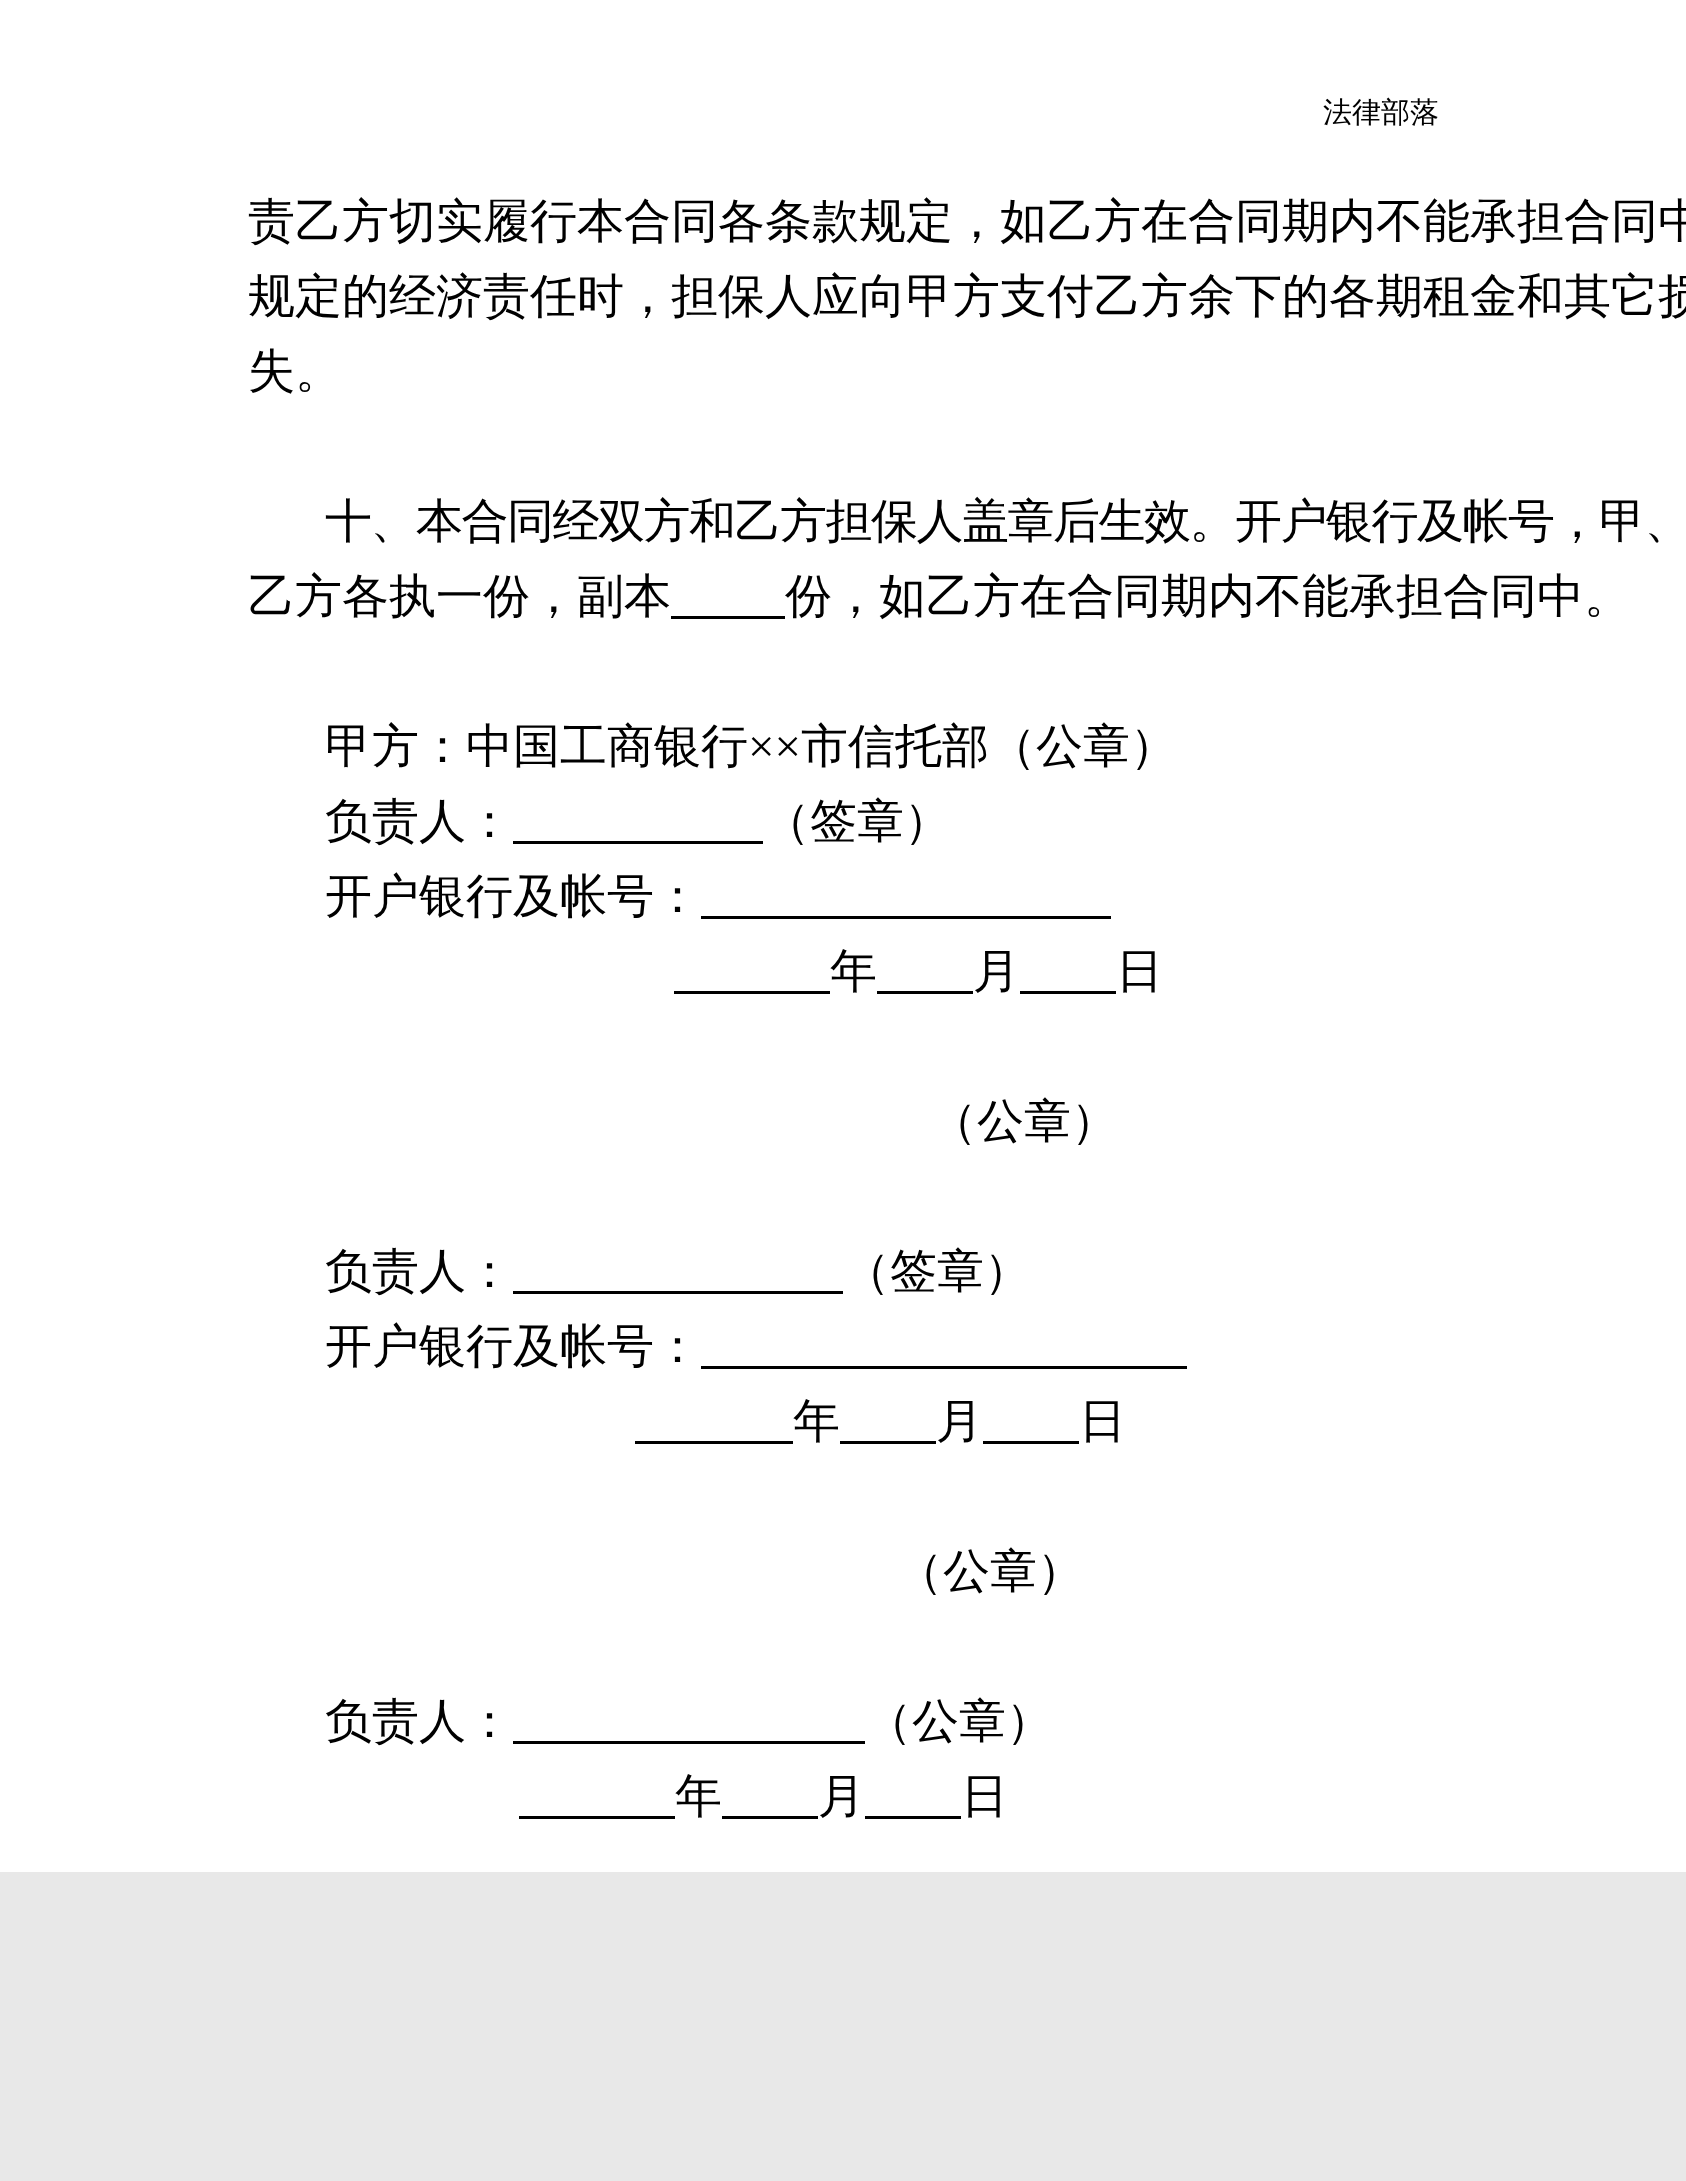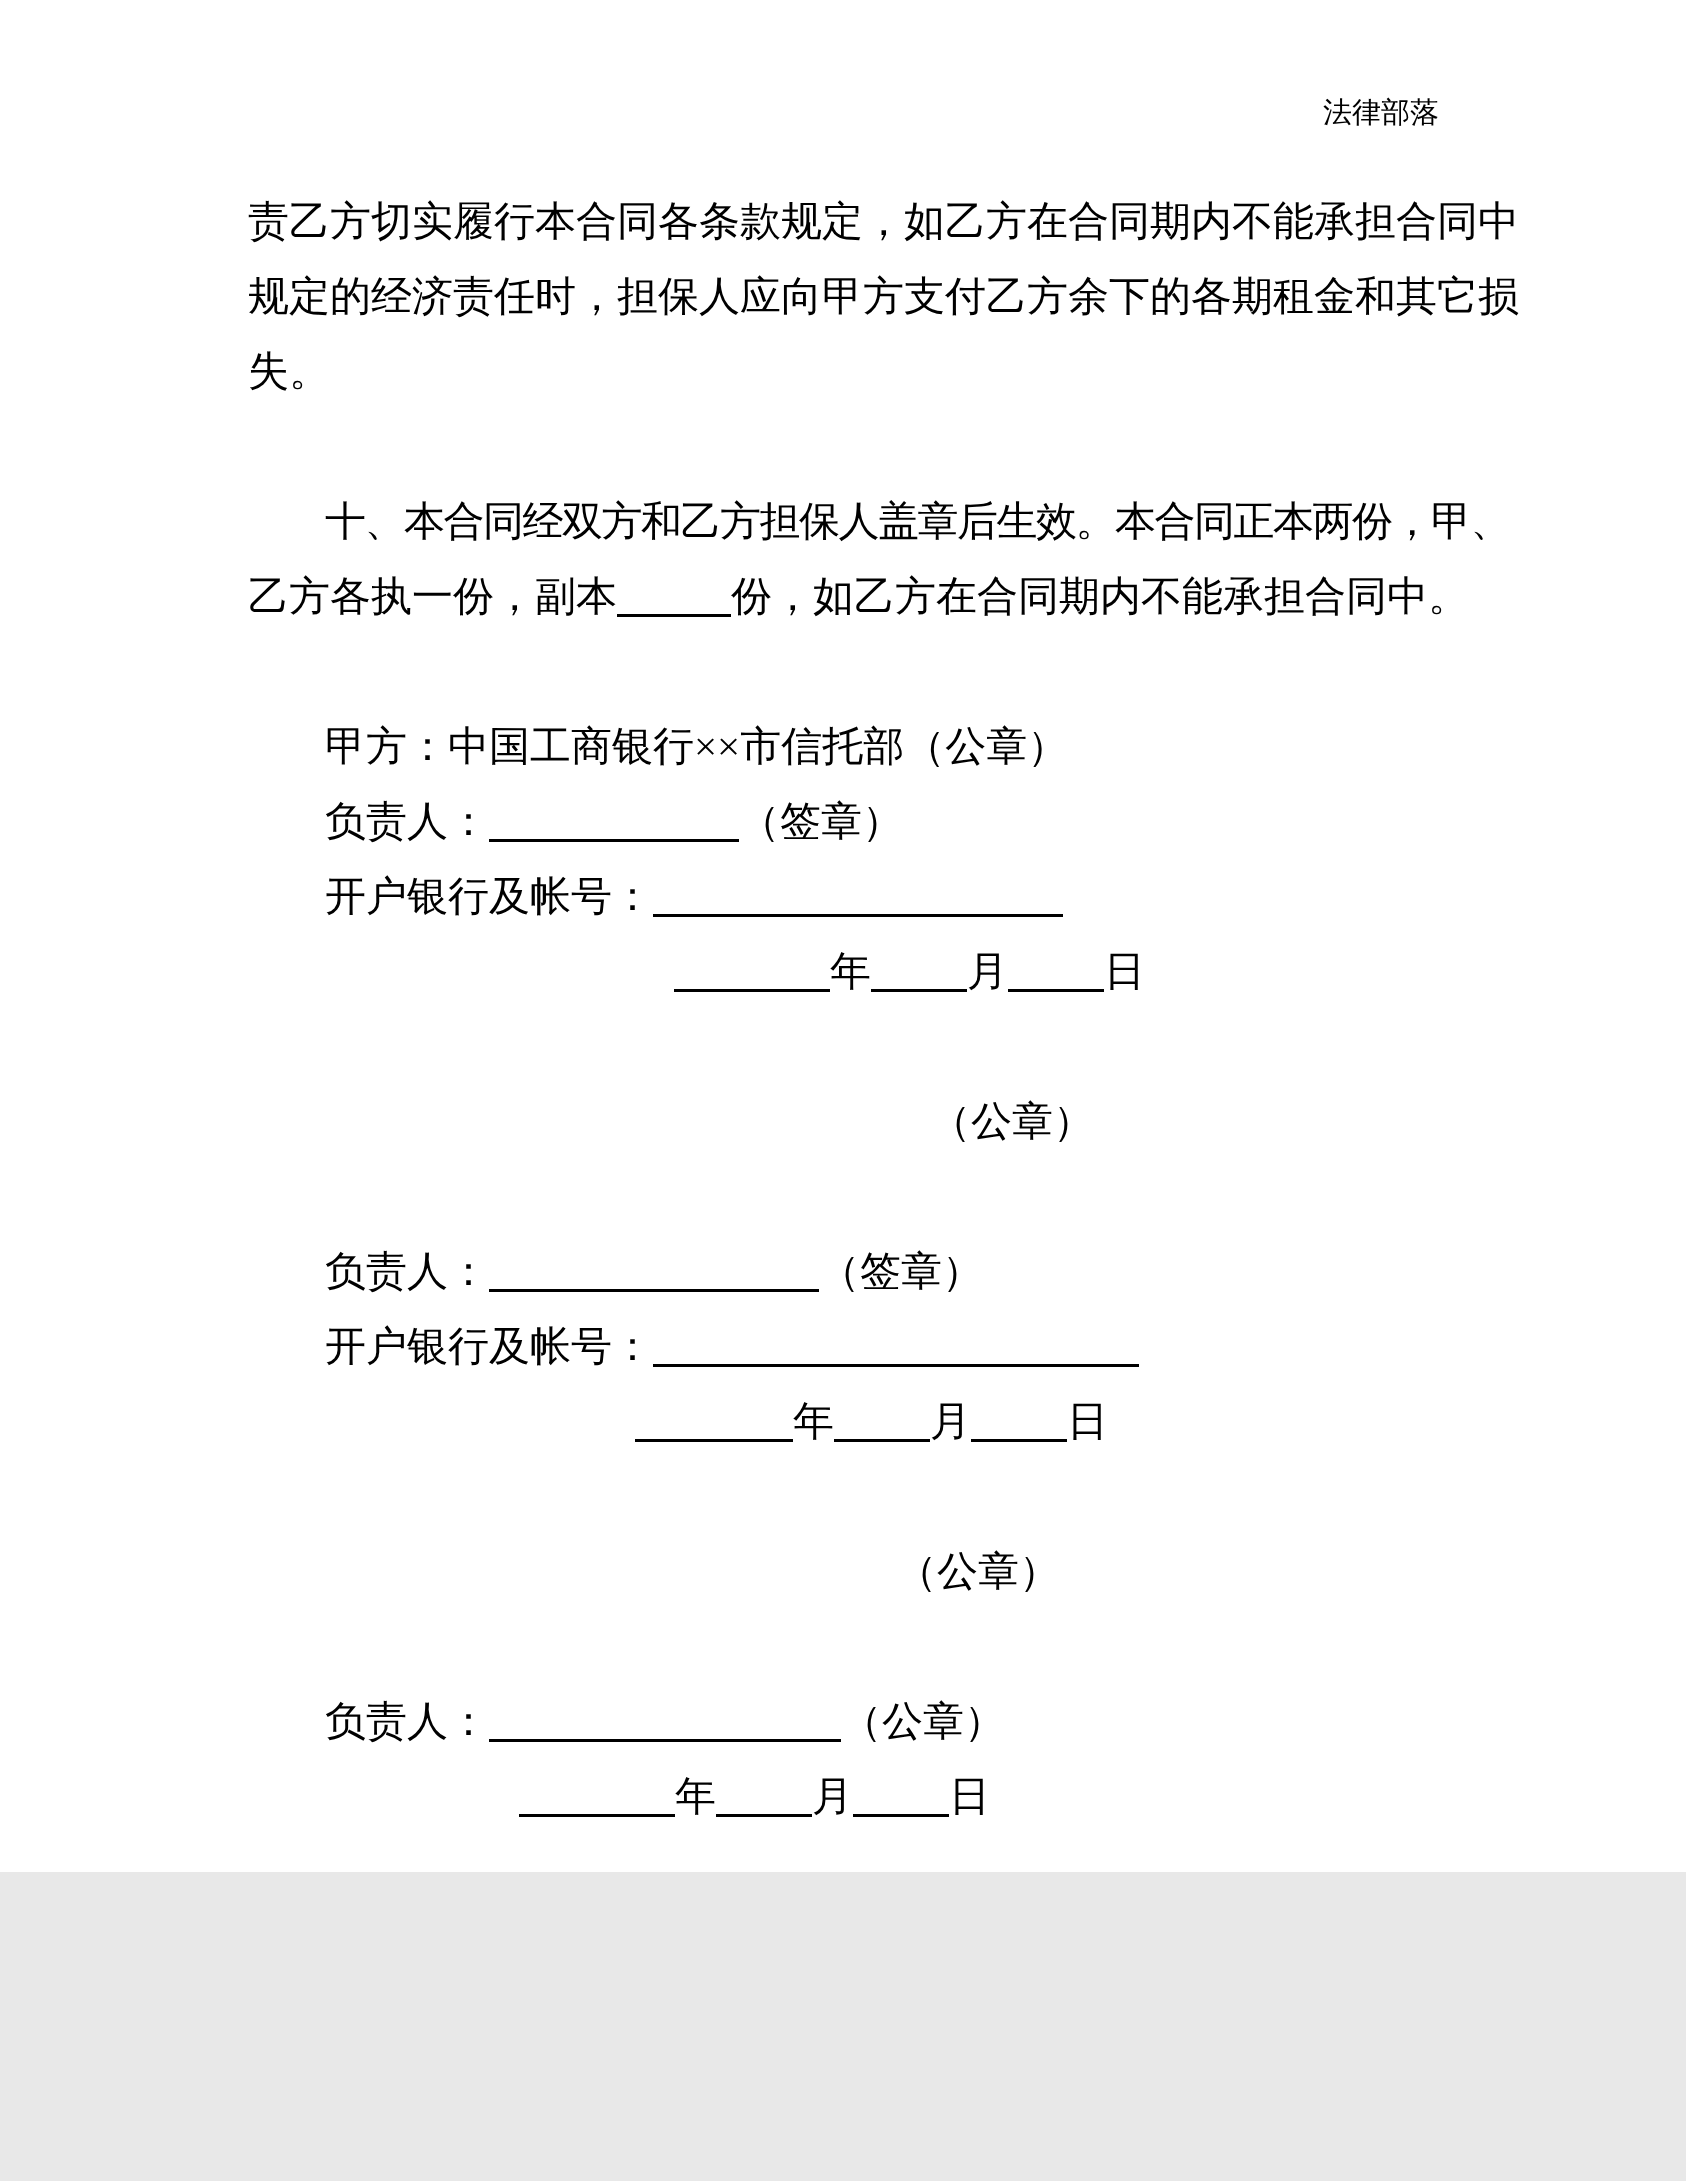--- a/index.html
+++ b/index.html
@@ -13,21 +13,21 @@
   }
   .site-header{
     position:absolute;
     top:98px;right:247px;
     font-size:29px;line-height:29px;
     white-space:nowrap;
   }
   .content{
     position:absolute;
     left:248px;top:184px;width:1203px;
-    font-size:41px;line-height:75px;
+    font-size:47px;line-height:75px;
   }
   .line{height:75px;line-height:75px;white-space:nowrap;}
   .blank-line{height:75px;}
   .indent{padding-left:77px;}
   .tight{letter-spacing:-1.5px;}
   
   .u{
     display:inline-block;
     height:0;
     border-bottom:3.7px solid #000;
@@ -42,21 +42,21 @@
   <div class="site-header">法律部落</div>
 
   <div class="content">
 
     <div class="line">责乙方切实履行本合同各条款规定，如乙方在合同期内不能承担合同中</div>
     <div class="line">规定的经济责任时，担保人应向甲方支付乙方余下的各期租金和其它损</div>
     <div class="line">失。</div>
 
     <div class="blank-line"></div>
 
-    <div class="line indent tight">十、本合同经双方和乙方担保人盖章后生效。本合同正本两份，甲、</div>
+    <div class="line indent tight">十、本合同经双方和乙方担保人盖章后生效。开户银行及帐号，甲、</div>
     <div class="line"><span>乙方各执一份，副本</span><span class="u" style="width:114px"></span><span>份，如乙方在合同期内不能承担合同中。</span></div>
 
     <div class="blank-line"></div>
 
     <div class="line indent">甲方：中国工商银行××市信托部（公章）</div>
     <div class="line indent"><span>负责人：</span><span class="u" style="width:250px"></span><span>（签章）</span></div>
     <div class="line indent"><span>开户银行及帐号：</span><span class="u" style="width:410px"></span></div>
     <div class="line" style="padding-left:426px"><span class="u" style="width:156px"></span><span>年</span><span class="u" style="width:96px"></span><span>月</span><span class="u" style="width:96px"></span><span>日</span></div>
 
     <div class="blank-line"></div>

